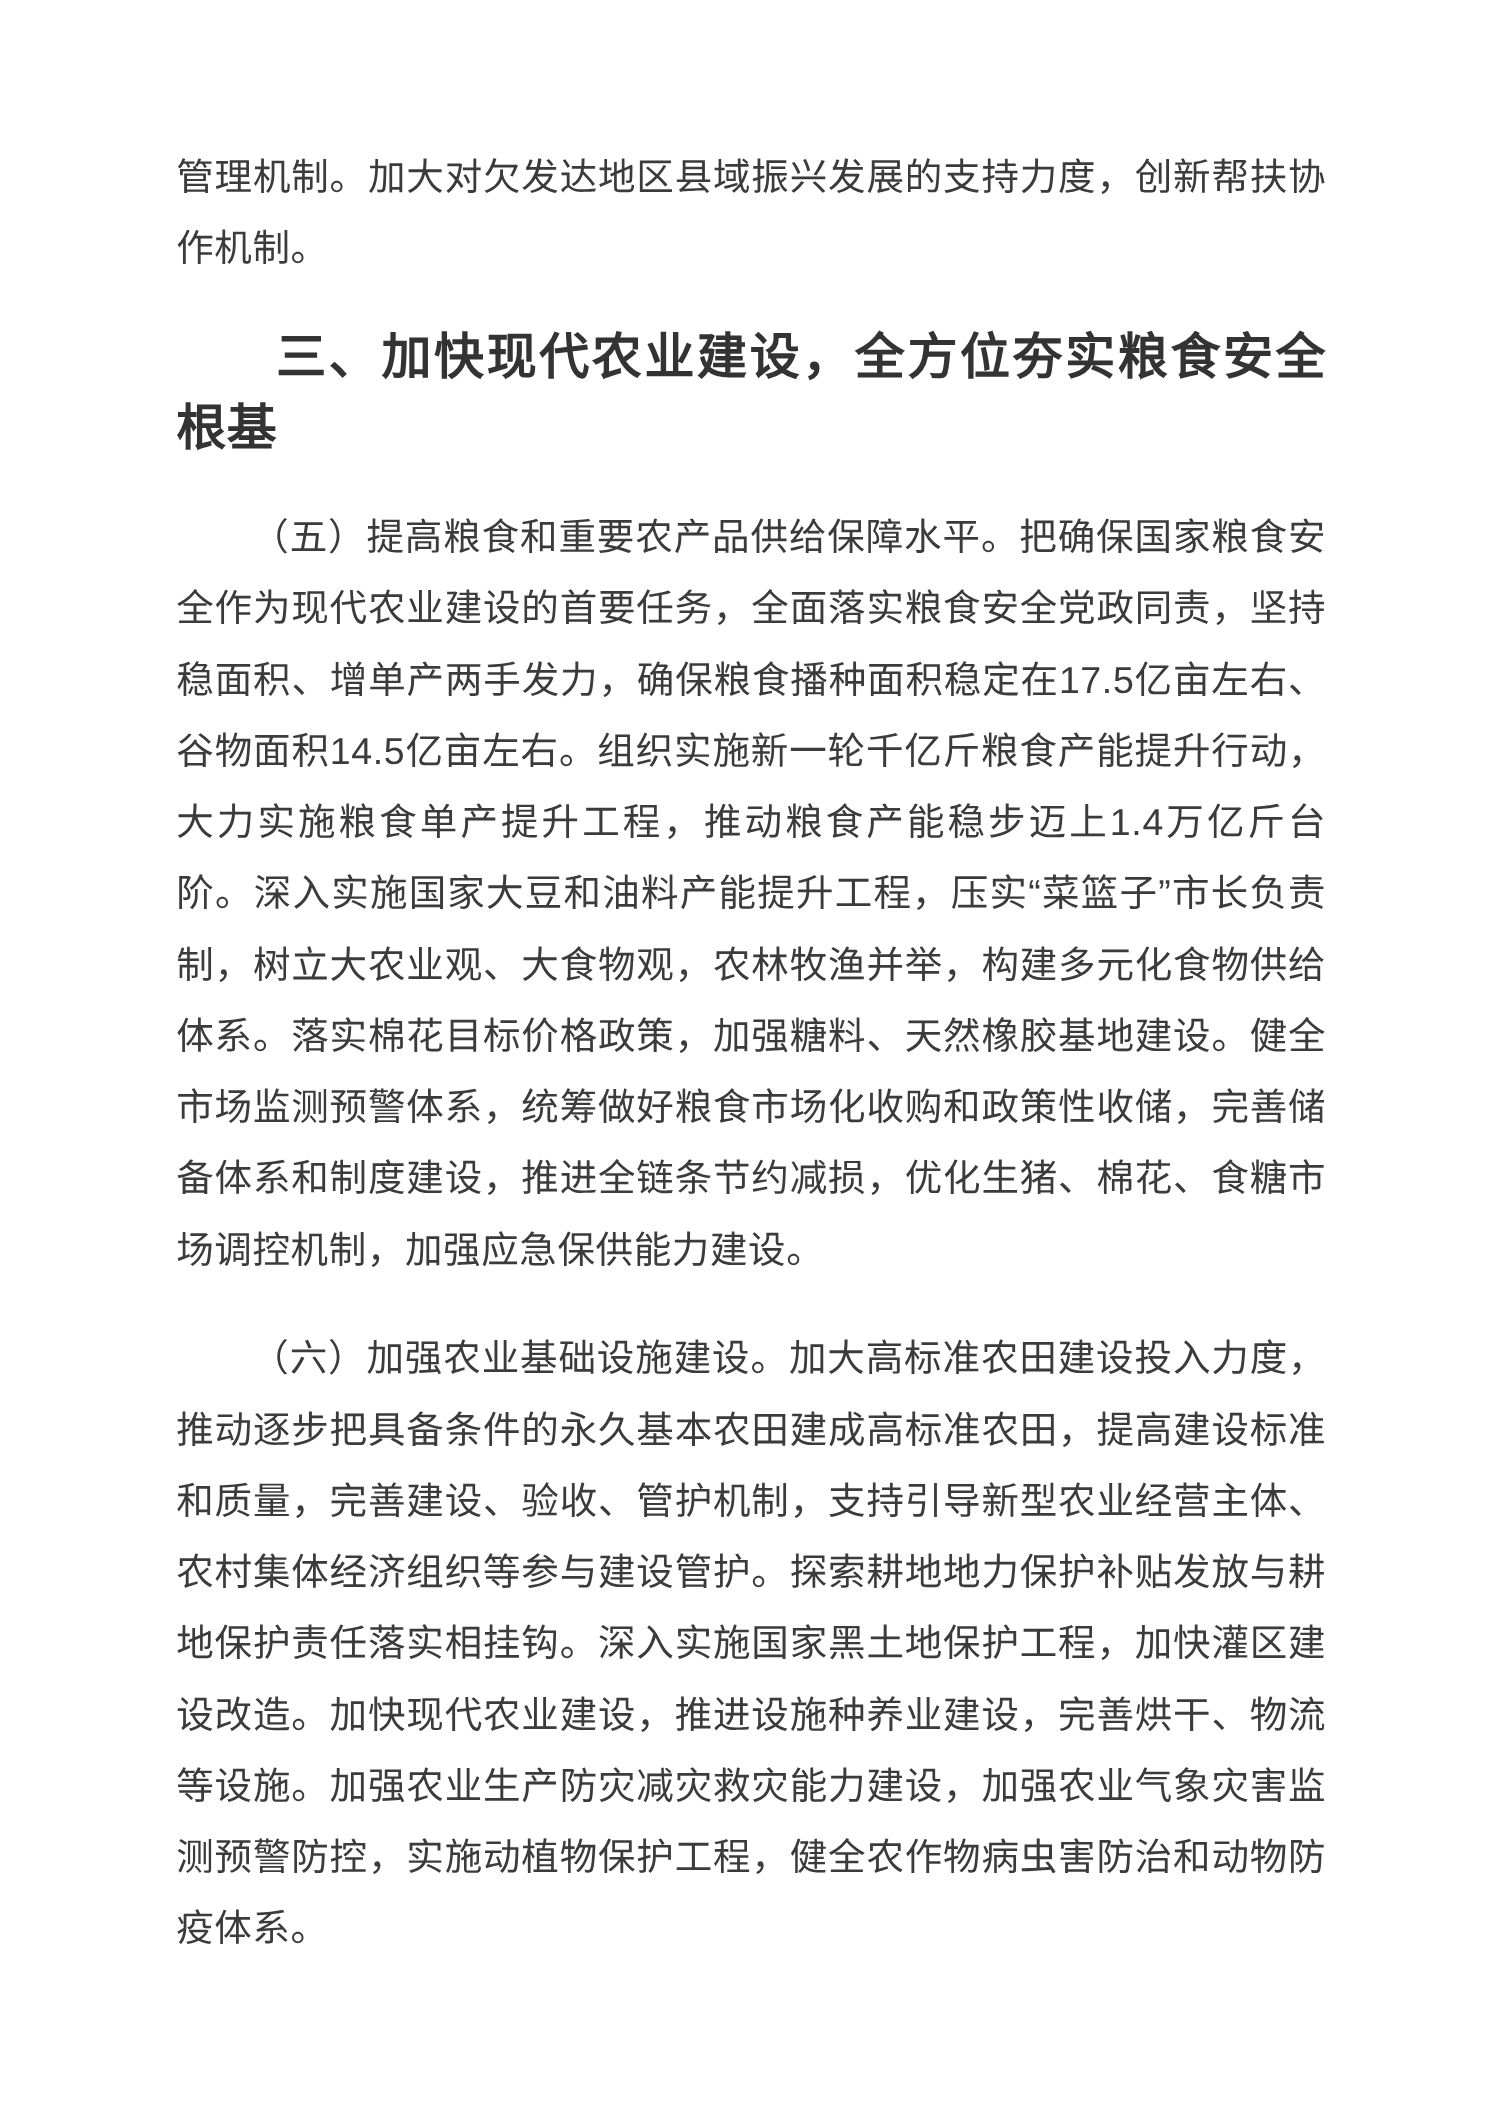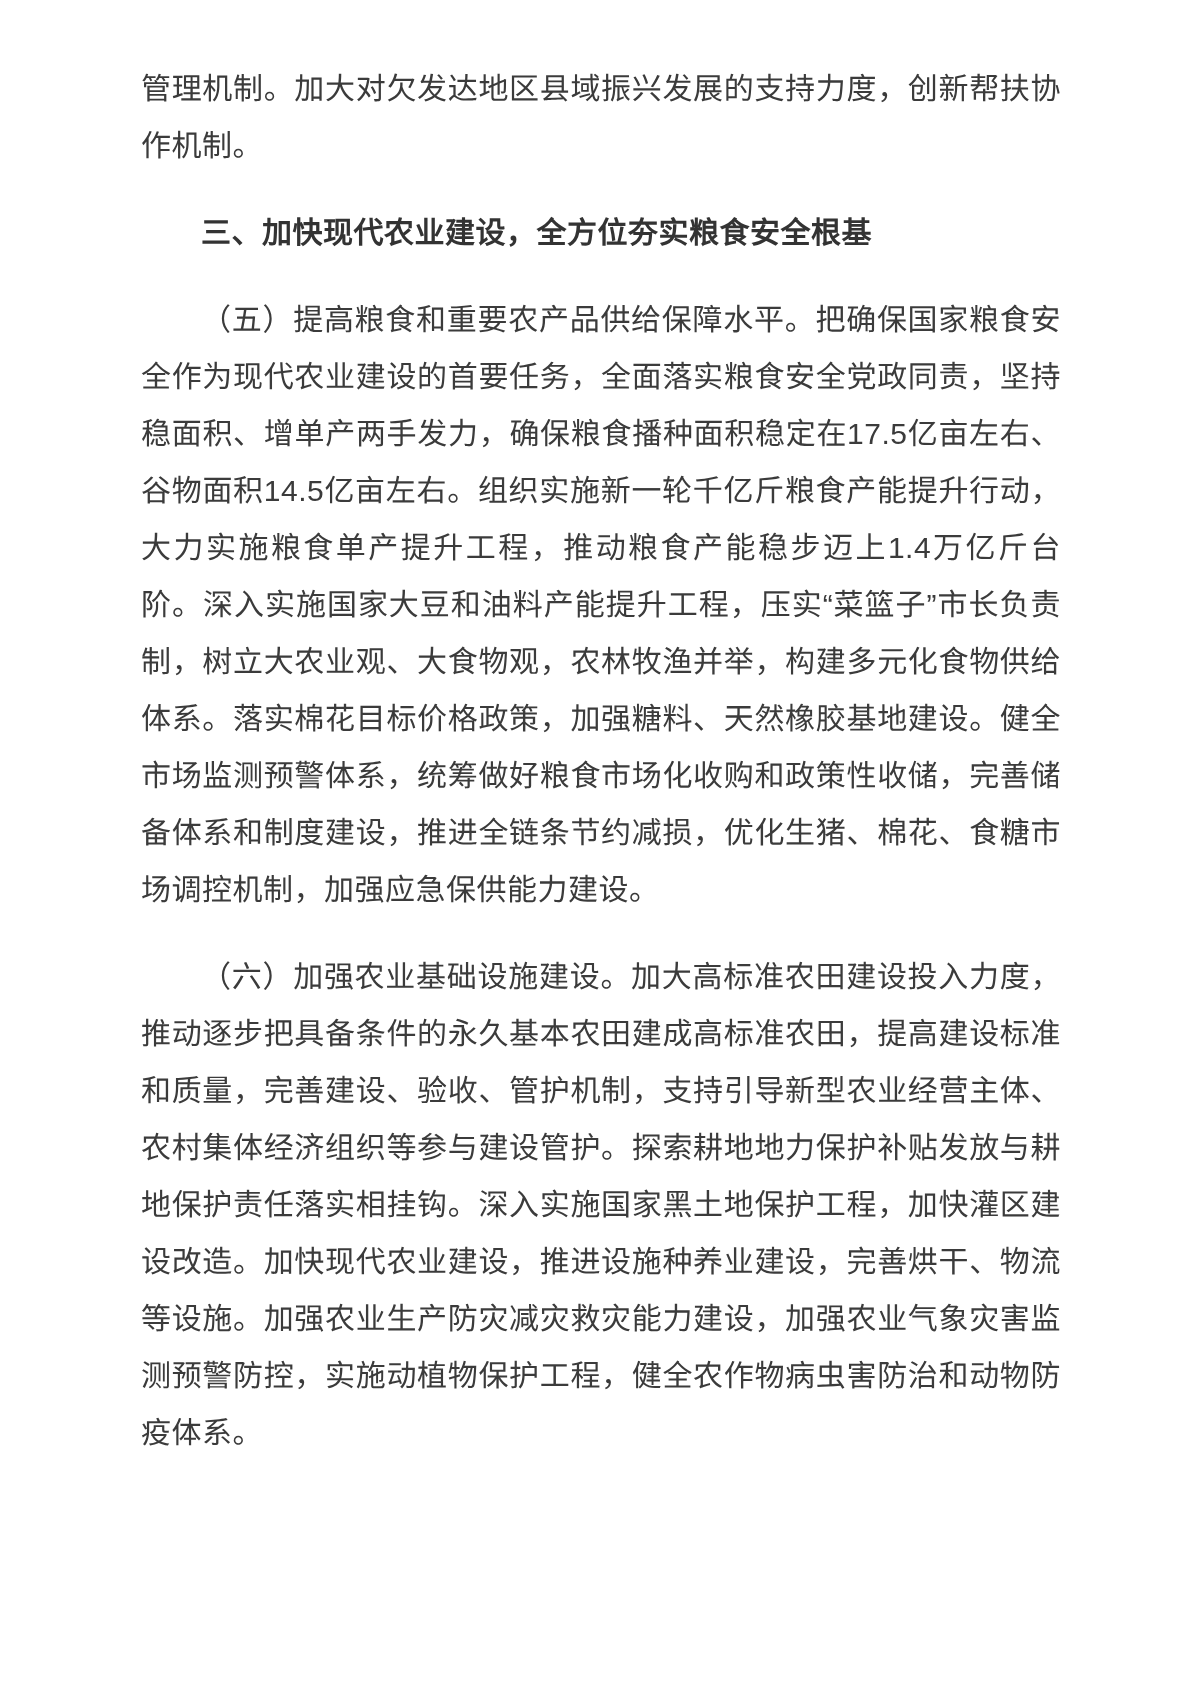--- a/index.html
+++ b/index.html
@@ -8,40 +8,40 @@
     padding: 0;
     background: #ffffff;
   }
   .page {
     position: relative;
     width: 1200px;
     height: 1698px;
     margin: 0 auto;
     background: var(--page-bg, #ffffff);
     box-sizing: border-box;
-    padding: 60px 139px 0 141px;
+    padding: 114px 139px 0 141px;
     overflow: hidden;
   }
   .doc {
     font-family: "Liberation Sans", "DejaVu Sans", sans-serif;
     font-size: 30px;
     line-height: 57px;
     color: var(--text-color, #3b3b3b);
     text-align: justify;
     letter-spacing: 0.5px;
   }
   .doc p.body {
     margin: 0 0 30px 0;
   }
   .doc p.body.indent {
     text-indent: 2em;
   }
   .doc h2.heading {
     margin: 0 0 30px 0;
-    font-size: 30px;
+    font-size: 40px;
     line-height: 57px;
     font-weight: 700;
     text-indent: 2em;
     color: var(--heading-color, #333333);
   }
 </style>
 </head>
 <body>
 
 <div class="page">

